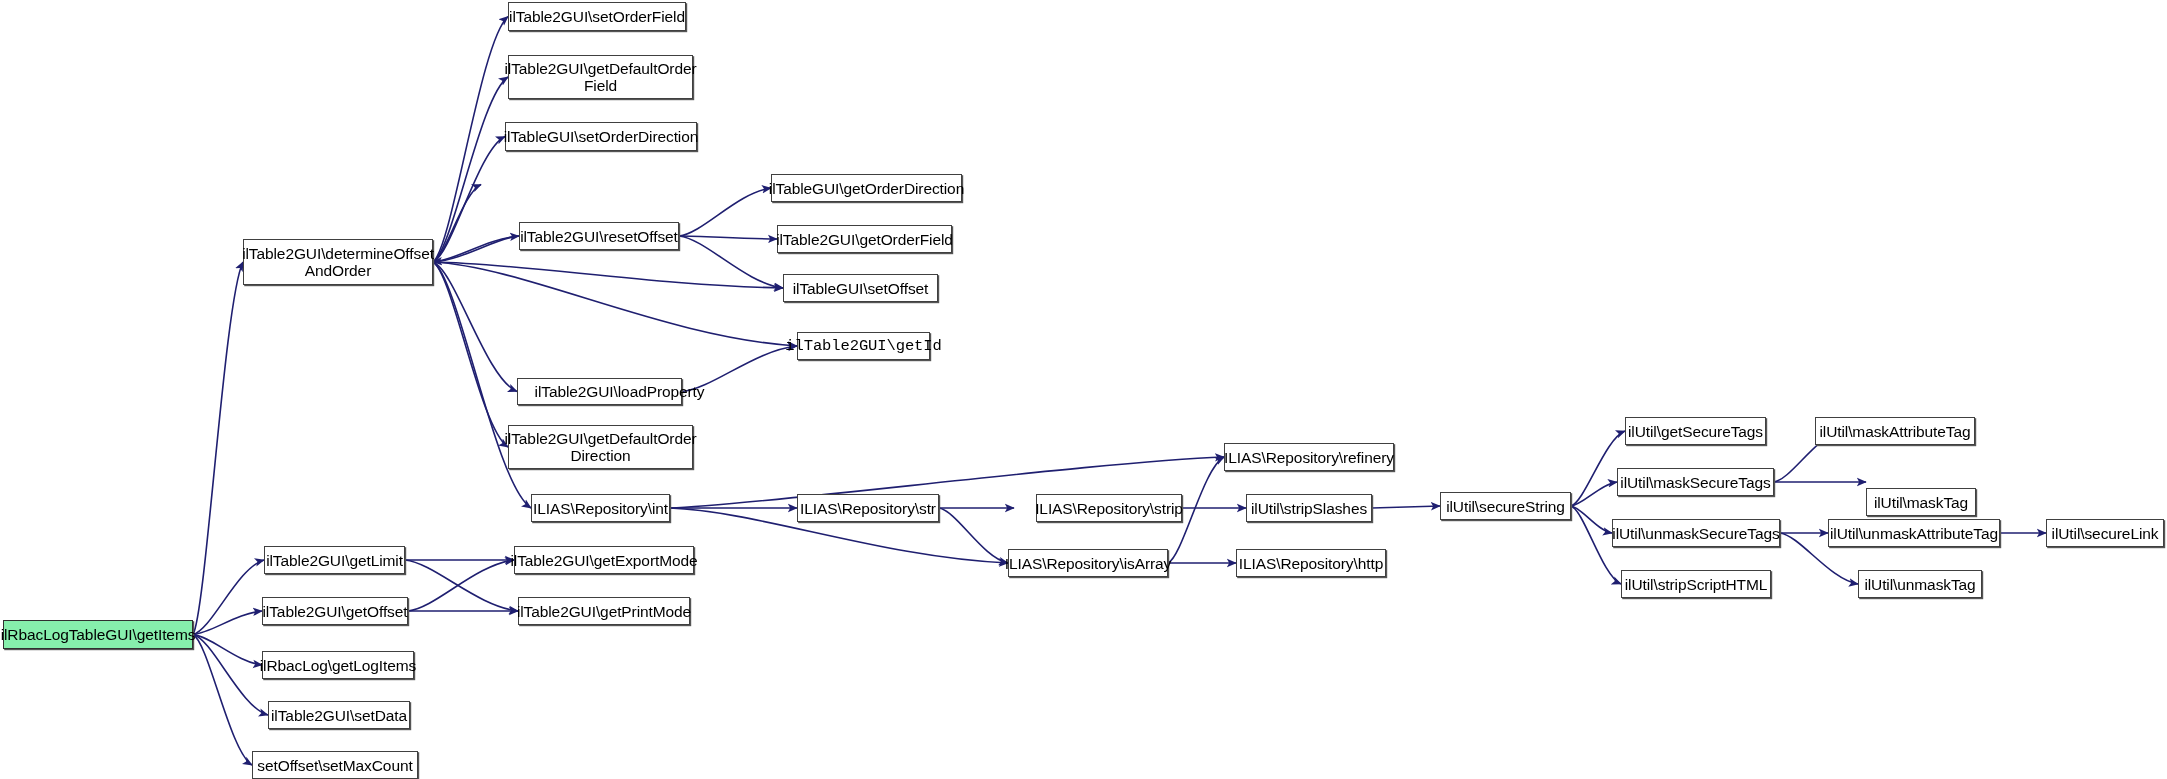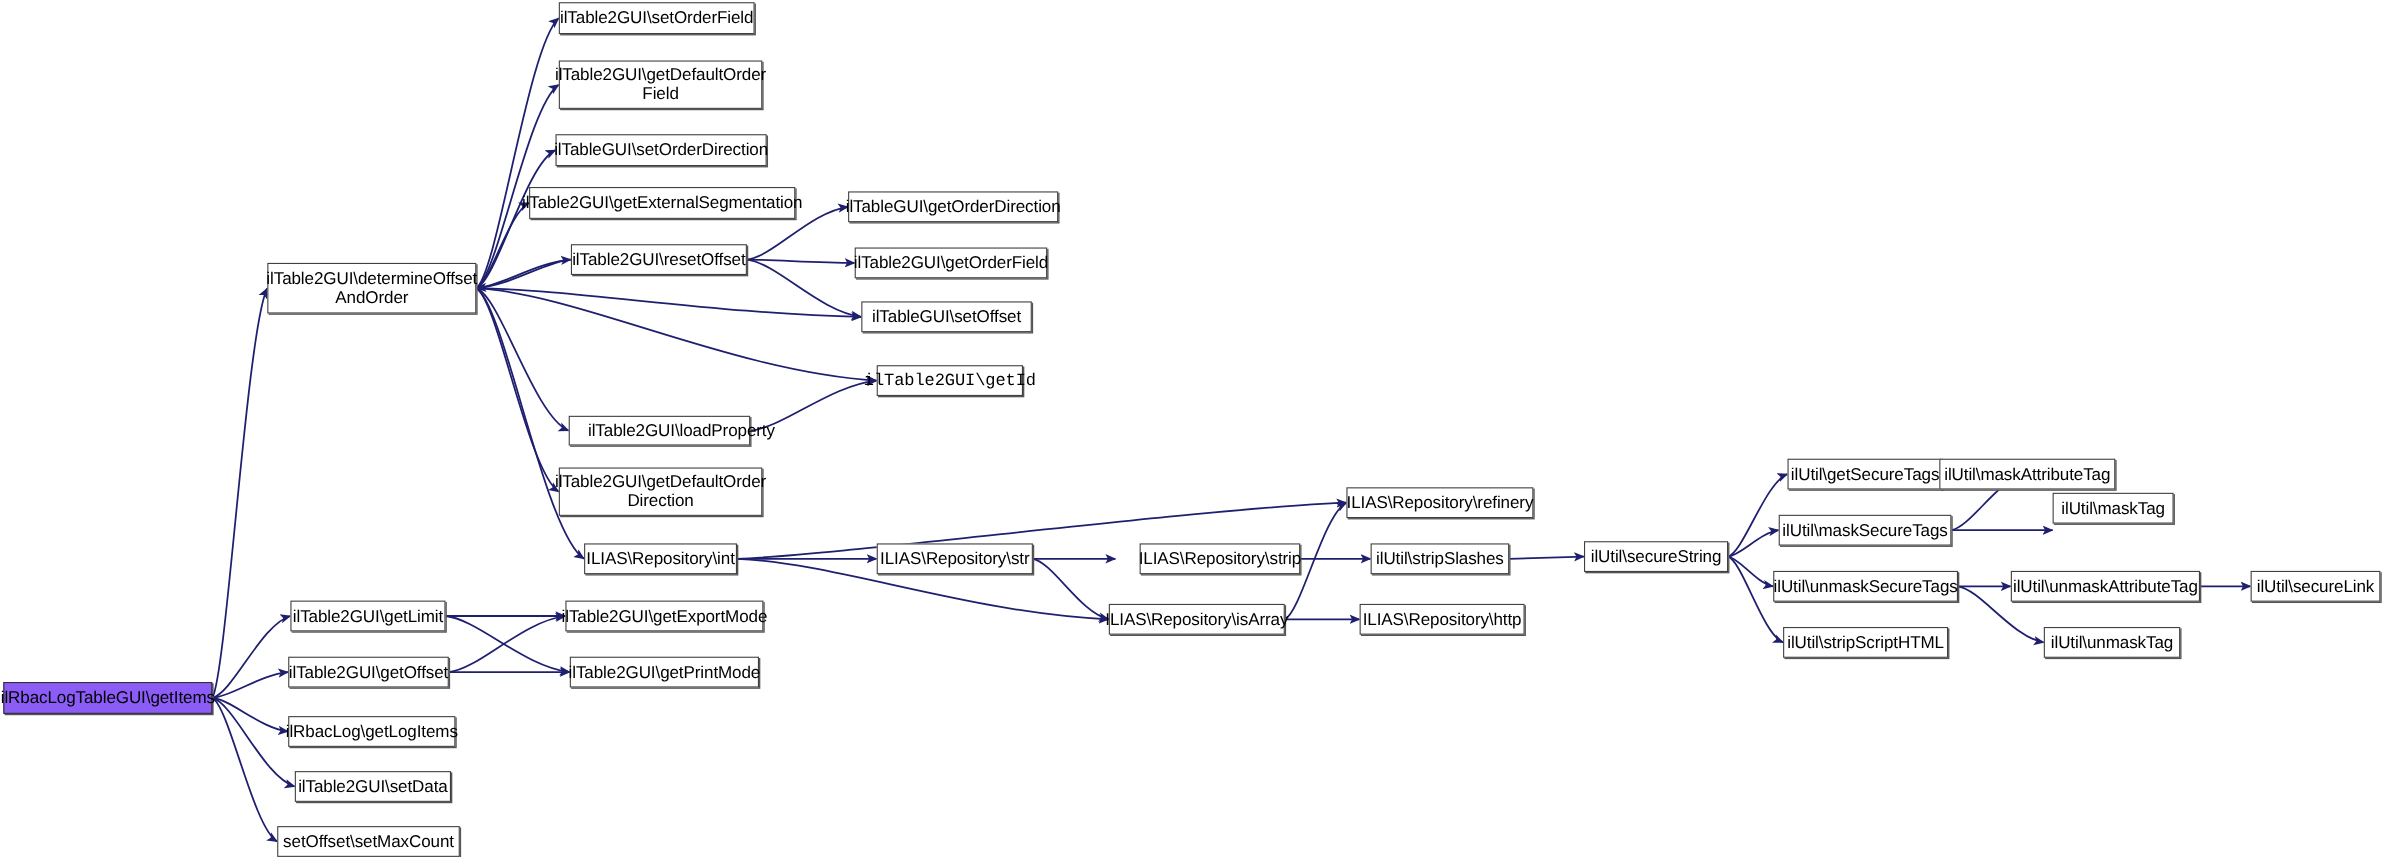--- a/index.html
+++ b/index.html
@@ -35,21 +35,21 @@
     justify-content: center;
     text-align: center;
     color: #000000;
     font-size: 15.5px;
     line-height: 17px;
     letter-spacing: -0.1px;
     white-space: pre-line;
     z-index: 2;
   }
   .node.current {
-    background: #8b5cf6;
+    background: #86efac;
     border: 1px solid #303030;
   }
   .node .lbl {
     display: block;
     padding: 0 4px;
   }
 </style>
 </head>
 <body>
 
@@ -106,43 +106,42 @@
         <path d="M 408 611 L 518 611" marker-end="url(#arrow)"></path>
       </g>
   </svg>
 <div class="node current" style="left: 3px; top: 620px; width: 190px; height: 29px;"><span class="lbl">ilRbacLogTableGUI\getItems</span></div>
     <div class="node" style="left: 243px; top: 239px; width: 190px; height: 46px;"><span class="lbl">ilTable2GUI\determineOffset
 AndOrder</span></div>
     <div class="node" style="left: 508px; top: 2px; width: 178px; height: 29px;"><span class="lbl">ilTable2GUI\setOrderField</span></div>
     <div class="node" style="left: 508px; top: 55px; width: 185px; height: 44px;"><span class="lbl">ilTable2GUI\getDefaultOrder
 Field</span></div>
     <div class="node" style="left: 505px; top: 122px; width: 192px; height: 29px;"><span class="lbl">ilTableGUI\setOrderDirection</span></div>
-    <div class="node" style="left: 481px; top: 170px; width: 242px; height: 29px;"><span class="lbl">ilTable2GUI\getExternalSegmentation</span></div>
     <div class="node" style="left: 519px; top: 222px; width: 160px; height: 28px;"><span class="lbl">ilTable2GUI\resetOffset</span></div>
     <div class="node" style="left: 771px; top: 174px; width: 191px; height: 28px;"><span class="lbl">ilTableGUI\getOrderDirection</span></div>
     <div class="node" style="left: 777px; top: 225px; width: 175px; height: 28px;"><span class="lbl">ilTable2GUI\getOrderField</span></div>
     <div class="node" style="left: 783px; top: 274px; width: 155px; height: 28px;"><span class="lbl">ilTableGUI\setOffset</span></div>
     <div class="node" style="left: 797px; top: 332px; width: 133px; height: 28px; font-family: Liberation Mono, monospace;"><span class="lbl">ilTable2GUI\getId</span></div>
     <div class="node" style="left: 517px; top: 378px; width: 165px; height: 27px; padding-left: 40px;"><span class="lbl">ilTable2GUI\loadProperty</span></div>
     <div class="node" style="left: 508px; top: 425px; width: 185px; height: 44px;"><span class="lbl">ilTable2GUI\getDefaultOrder
 Direction</span></div>
     <div class="node" style="left: 531px; top: 494px; width: 139px; height: 28px;"><span class="lbl">ILIAS\Repository\int</span></div>
     <div class="node" style="left: 797px; top: 494px; width: 142px; height: 28px;"><span class="lbl">ILIAS\Repository\str</span></div>
     <div class="node" style="left: 1036px; top: 494px; width: 146px; height: 28px;"><span class="lbl">ILIAS\Repository\strip</span></div>
     <div class="node" style="left: 1008px; top: 549px; width: 160px; height: 28px;"><span class="lbl">ILIAS\Repository\isArray</span></div>
     <div class="node" style="left: 1224px; top: 443px; width: 170px; height: 28px;"><span class="lbl">ILIAS\Repository\refinery</span></div>
     <div class="node" style="left: 1246px; top: 494px; width: 126px; height: 28px;"><span class="lbl">ilUtil\stripSlashes</span></div>
     <div class="node" style="left: 1236px; top: 549px; width: 150px; height: 28px;"><span class="lbl">ILIAS\Repository\http</span></div>
     <div class="node" style="left: 1440px; top: 492px; width: 131px; height: 28px;"><span class="lbl">ilUtil\secureString</span></div>
     <div class="node" style="left: 1625px; top: 417px; width: 141px; height: 28px;"><span class="lbl">ilUtil\getSecureTags</span></div>
     <div class="node" style="left: 1617px; top: 468px; width: 157px; height: 28px;"><span class="lbl">ilUtil\maskSecureTags</span></div>
     <div class="node" style="left: 1612px; top: 519px; width: 168px; height: 28px;"><span class="lbl">ilUtil\unmaskSecureTags</span></div>
     <div class="node" style="left: 1621px; top: 570px; width: 150px; height: 28px;"><span class="lbl">ilUtil\stripScriptHTML</span></div>
-    <div class="node" style="left: 1763px; top: 417px; width: 160px; height: 28px;"><span class="lbl">ilUtil\maskAttributeTag</span></div>
-    <div class="node" style="left: 1866px; top: 448px; width: 110px; height: 28px;"><span class="lbl">ilUtil\maskTag</span></div>
+    <div class="node" style="left: 1815px; top: 417px; width: 160px; height: 28px;"><span class="lbl">ilUtil\maskAttributeTag</span></div>
+    <div class="node" style="left: 1866px; top: 488px; width: 110px; height: 28px;"><span class="lbl">ilUtil\maskTag</span></div>
     <div class="node" style="left: 1828px; top: 519px; width: 172px; height: 28px;"><span class="lbl">ilUtil\unmaskAttributeTag</span></div>
     <div class="node" style="left: 1858px; top: 570px; width: 124px; height: 28px;"><span class="lbl">ilUtil\unmaskTag</span></div>
     <div class="node" style="left: 2046px; top: 519px; width: 118px; height: 28px;"><span class="lbl">ilUtil\secureLink</span></div>
     <div class="node" style="left: 264px; top: 546px; width: 141px; height: 28px;"><span class="lbl">ilTable2GUI\getLimit</span></div>
     <div class="node" style="left: 262px; top: 597px; width: 146px; height: 28px;"><span class="lbl">ilTable2GUI\getOffset</span></div>
     <div class="node" style="left: 514px; top: 546px; width: 180px; height: 28px;"><span class="lbl">ilTable2GUI\getExportMode</span></div>
     <div class="node" style="left: 518px; top: 597px; width: 172px; height: 28px;"><span class="lbl">ilTable2GUI\getPrintMode</span></div>
     <div class="node" style="left: 262px; top: 651px; width: 152px; height: 28px;"><span class="lbl">ilRbacLog\getLogItems</span></div>
     <div class="node" style="left: 268px; top: 701px; width: 142px; height: 28px;"><span class="lbl">ilTable2GUI\setData</span></div>
     <div class="node" style="left: 252px; top: 751px; width: 166px; height: 28px;"><span class="lbl">setOffset\setMaxCount</span></div>

